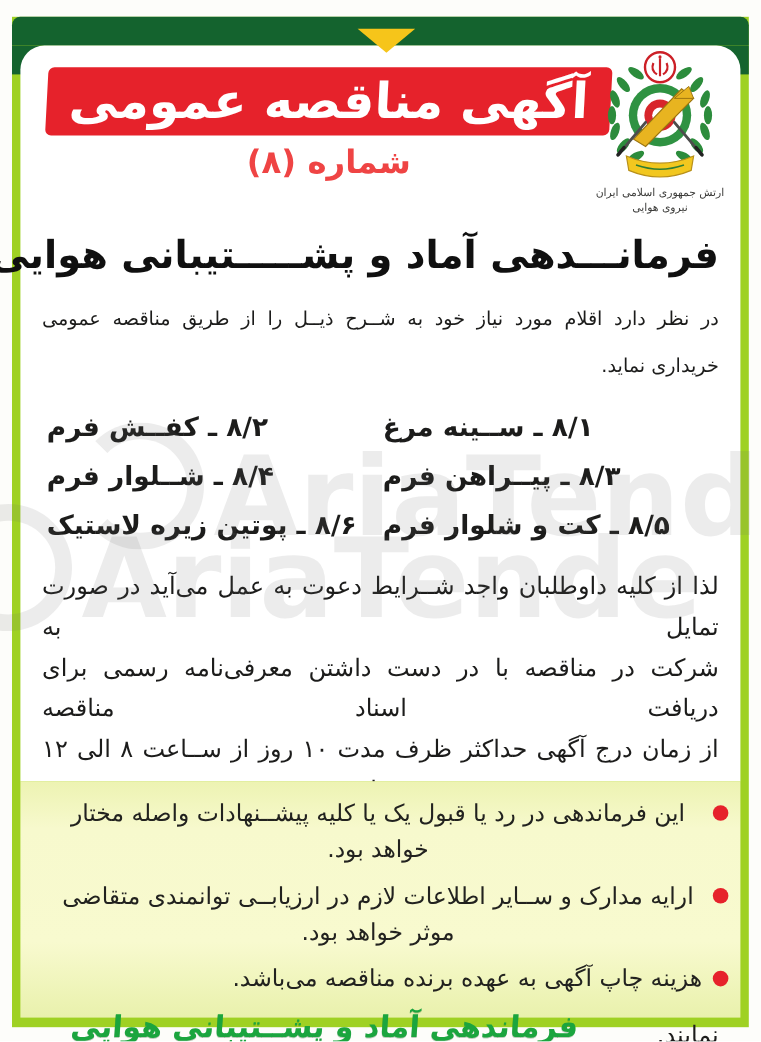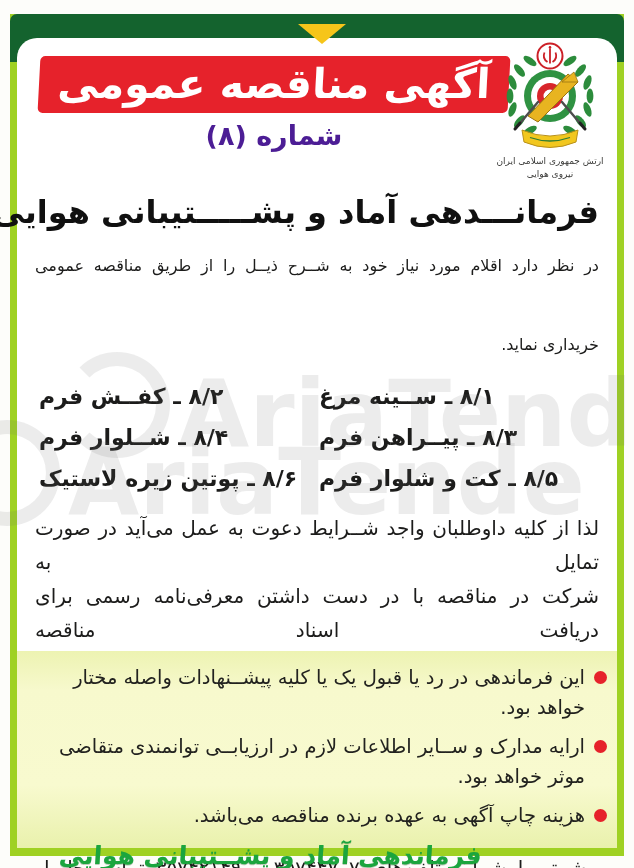--- a/index.html
+++ b/index.html
@@ -20,45 +20,45 @@
   }
   
   .header-row{position:relative;height:142px;}
   .red-banner{
     position:absolute;left:6px;top:12px;width:470px;height:57px;background:#e6222b;
     border-radius:5px;color:#ffffff;text-align:center;font-weight:bold;
     font-size:41px;line-height:56px;letter-spacing:-1px;transform:skewX(-3deg);
     white-space:nowrap;overflow:visible;
   }
   .issue{position:absolute;left:6px;top:76px;width:470px;text-align:center;
-         color:#4c1d95;font-weight:bold;font-size:27px;}
+         color:#ef4444;font-weight:bold;font-size:27px;}
   .logo-block{position:absolute;right:-8px;top:-2px;width:118px;text-align:center;direction:rtl;}
   .logo-caption{font-size:9px;font-weight:normal;color:#3a3a38;line-height:12px;margin-top:1px;}
   .org-title{
     clear:both;margin:2px 2px 0 2px;font-size:32px;font-weight:bold;color:#101010;
     text-align:justify;text-align-last:justify;line-height:48px;white-space:nowrap;
     transform:scaleX(1.0);
   }
   
   .intro{margin:10px 2px 0 2px;font-size:16px;line-height:39px;}
   .jline{text-align:justify;text-align-last:justify;}
-  .rline{text-align:right;margin-top:40px;}
+  .rline{text-align:right;}
   .items{display:grid;grid-template-columns:1fr 1fr;margin:12px 2px 0 6px;
          font-size:22px;font-weight:bold;line-height:41px;}
   .item-cell{text-align:left;white-space:nowrap;}
   .body-par{margin:12px 2px 0 2px;font-size:20px;line-height:34px;}
   
   .panel{
     position:absolute;left:7px;top:637px;width:600px;height:197px;z-index:2;direction:rtl;
     background:linear-gradient(180deg,#edf3b2 0%,#f7f9cd 20%,#f8facf 68%,#e9f1ac 100%);
     box-sizing:border-box;padding:12px 10px 0 28px;color:#22221f;
   }
   .note{display:flex;align-items:flex-start;margin-bottom:9px;font-size:19.5px;line-height:30px;}
   .bullet{flex:0 0 13px;width:13px;height:13px;border-radius:50%;background:#e6222b;margin-top:8px;margin-left:9px;}
-  .note-text{text-align:right;}
+  .note-text{text-align:center;}
   .signature{
     margin-top:10px;text-align:left;padding-left:14px;
     font-size:25px;font-weight:bold;color:#1ba53e;transform:skewX(-4deg);
     text-shadow:0 1px 0 rgba(0,60,0,0.25);white-space:nowrap;
   }
   
   .wm{position:absolute;z-index:5;pointer-events:none;direction:ltr;
       font-weight:bold;color:rgba(110,110,110,0.13);white-space:nowrap;
       font-family:"DejaVu Sans",sans-serif;}
   .wm1{left:64px;top:352px;font-size:92px;}

